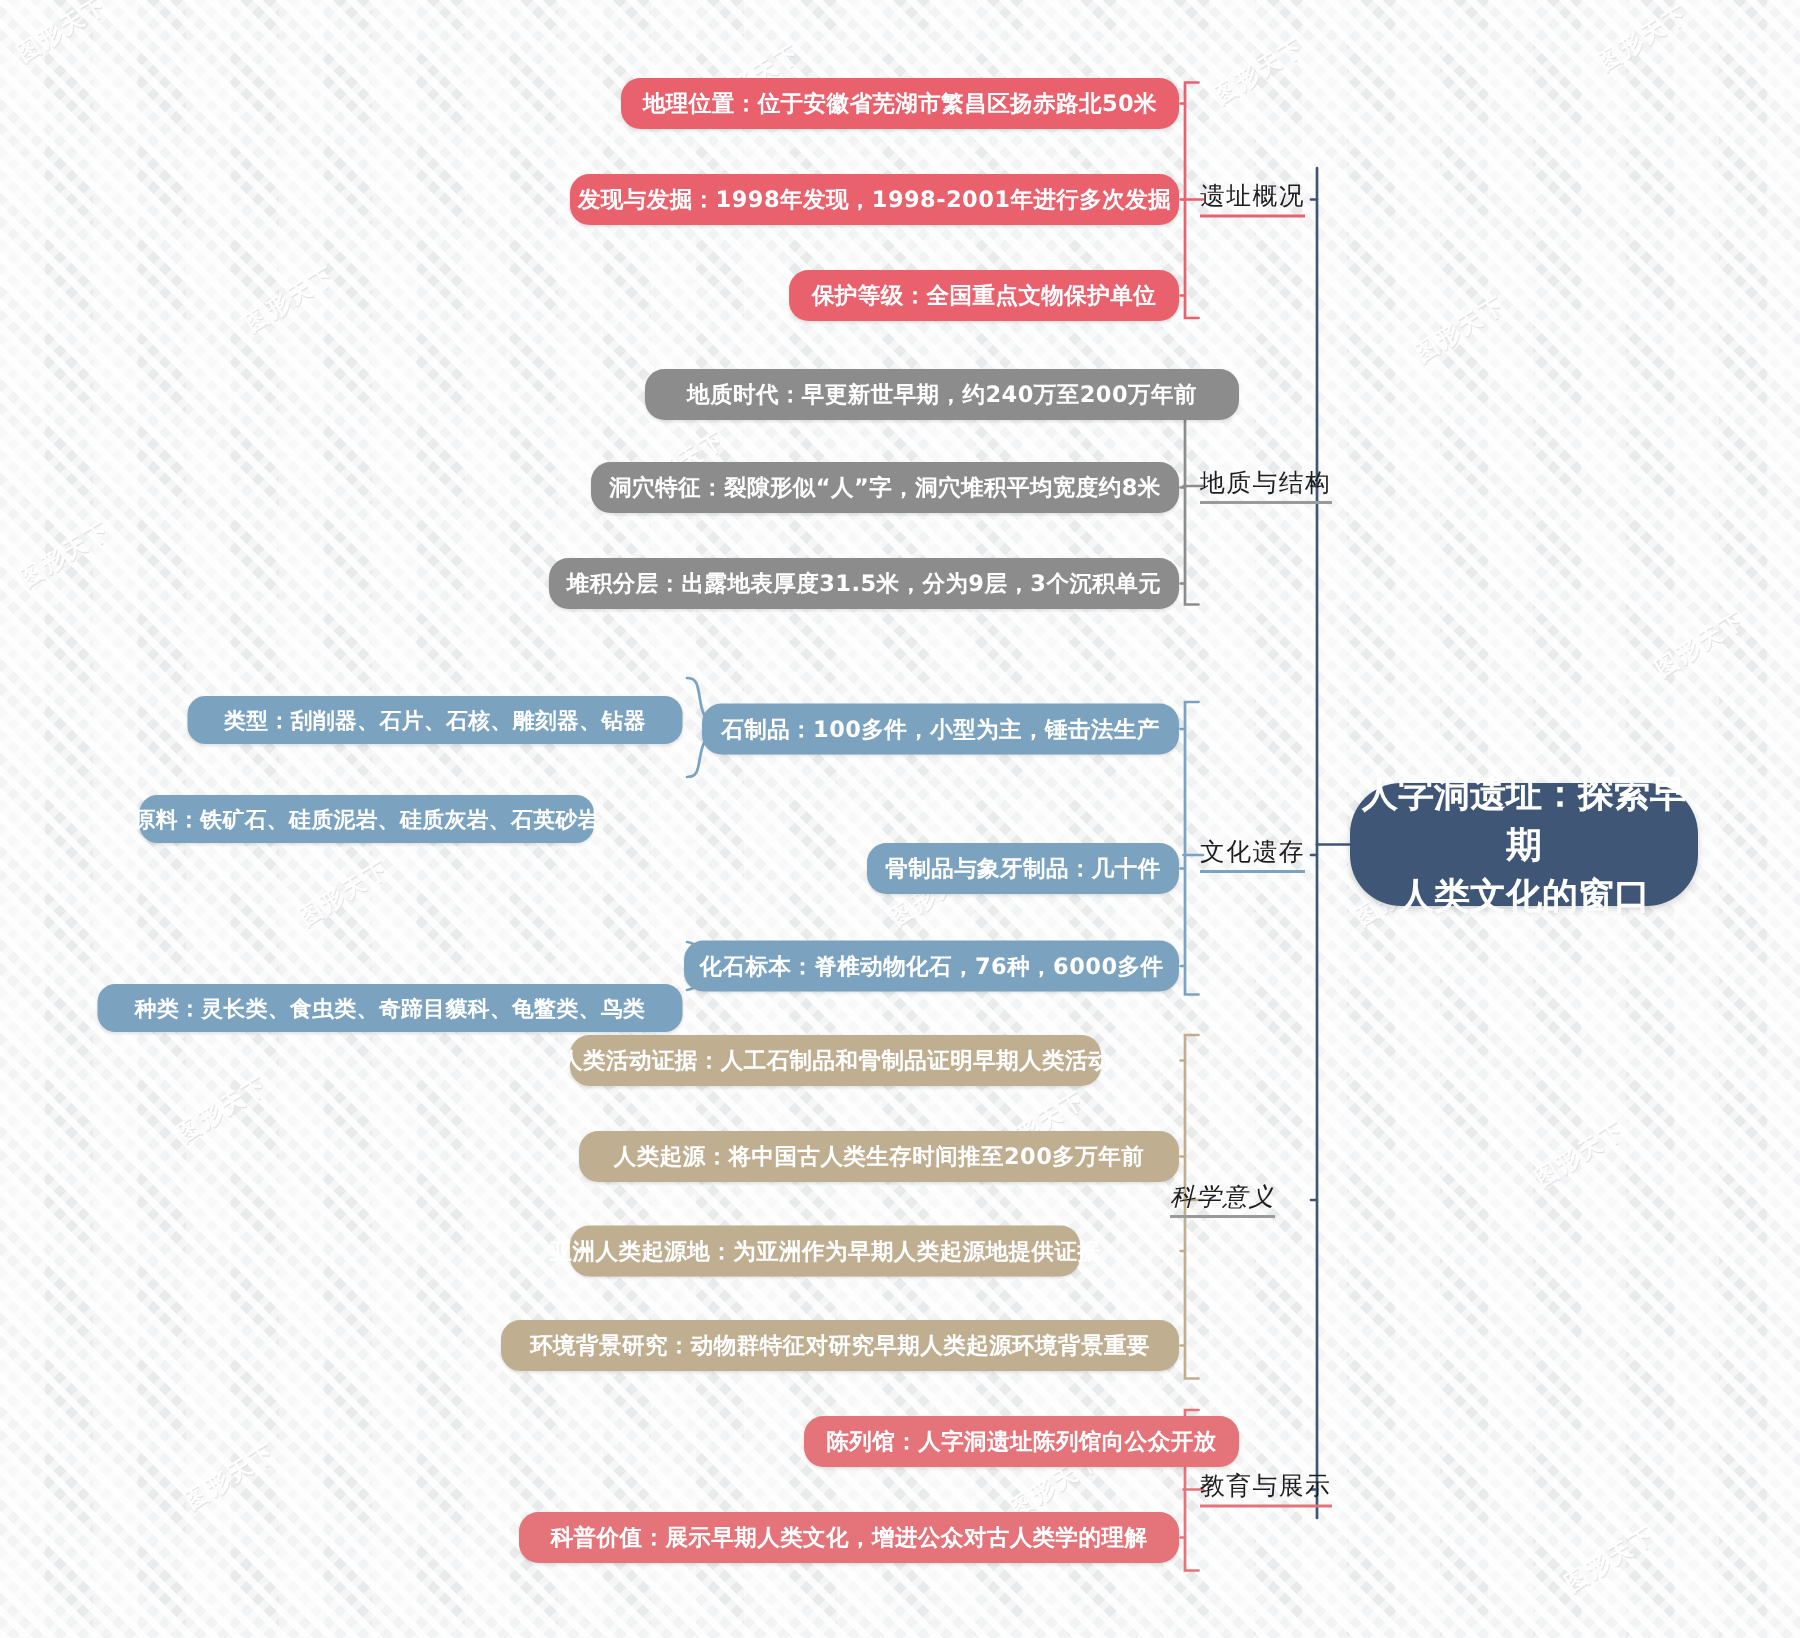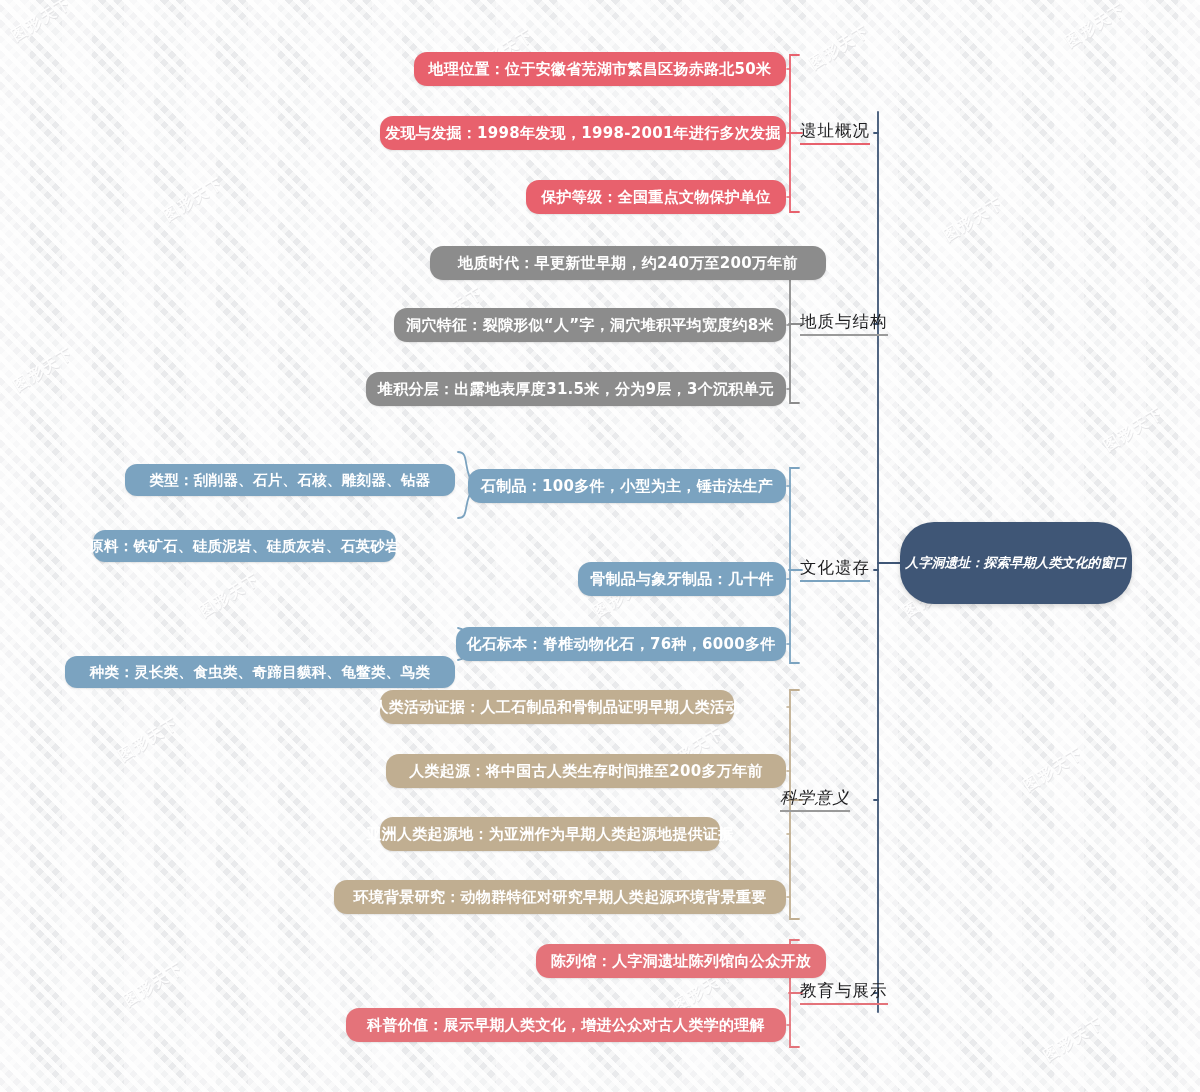--- a/index.html
+++ b/index.html
@@ -50,30 +50,29 @@
     letter-spacing:0.3px;
     white-space:nowrap;
     padding:0 0;
     height:34px;
     box-shadow:0 1px 2px rgba(0,0,0,0.10);
   }
   .node.sub{height:32px;font-size:14.5px;border-radius:12px;margin-top:28px;}
   .root{
     position:absolute;
     box-sizing:border-box;
-    display:flex;flex-direction:row;align-items:center;justify-content:center;
+    display:flex;flex-direction:column;align-items:center;justify-content:center;
     background:#3f5676;
     color:#fff;
     border-radius:34px;
-    font-size:13px;
+    font-size:24px;
     font-weight:700;
     line-height:1.42;
     text-align:center;
     box-shadow:0 2px 5px rgba(0,0,0,0.16);
-    font-style:italic;
   }
   .blabel{
     position:absolute;
     font-size:16.5px;
     font-weight:400;
     color:#1d1d1f;
     white-space:nowrap;
     letter-spacing:1px;
     padding-bottom:1px;
     border-bottom:2px solid #888;

